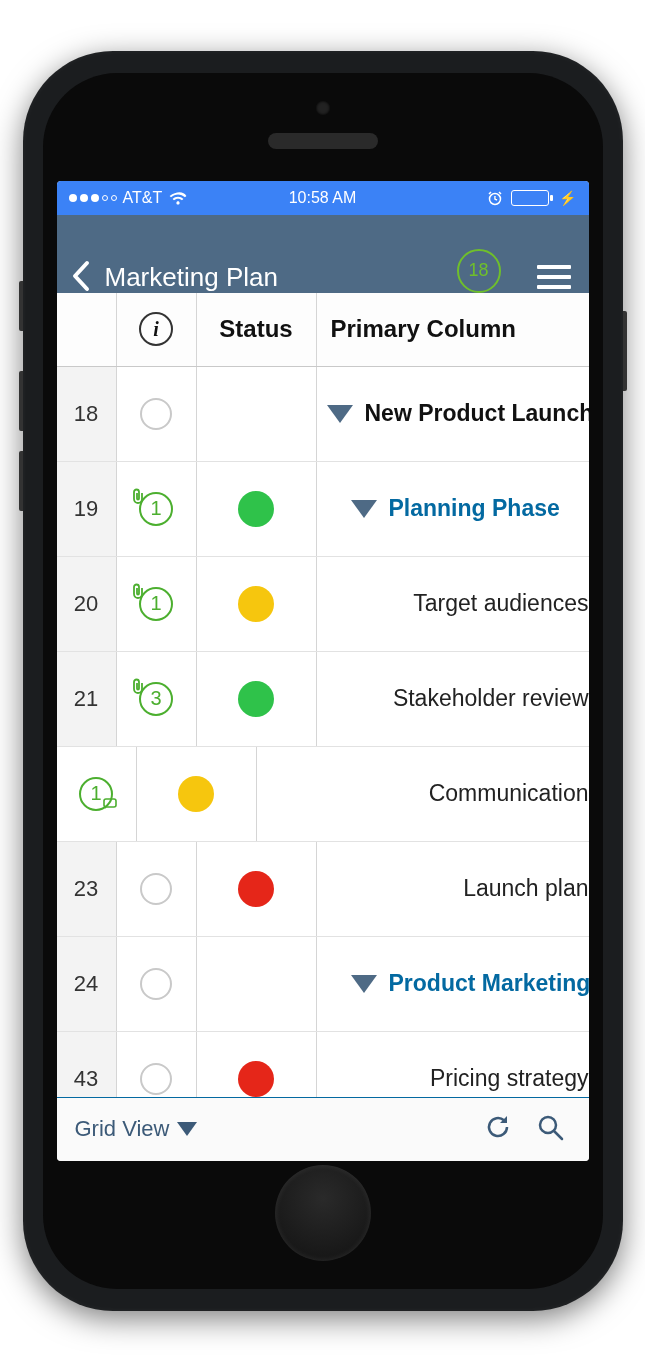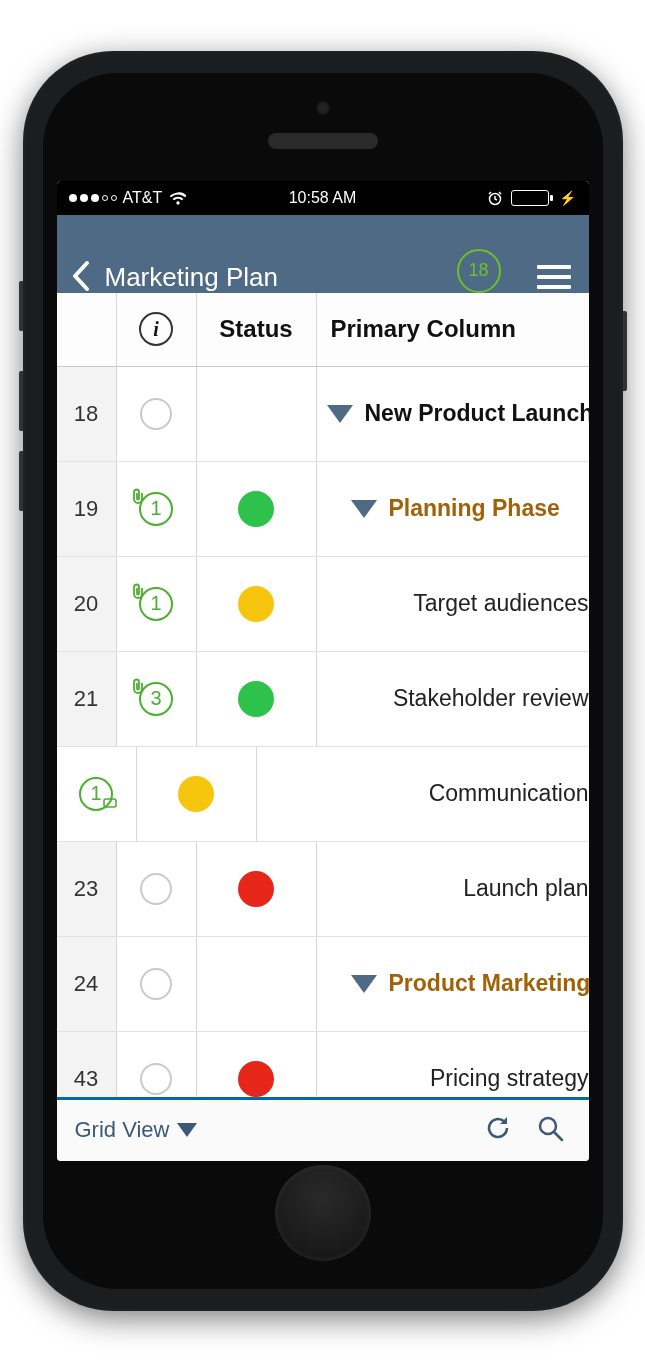--- a/index.html
+++ b/index.html
@@ -75,21 +75,21 @@
     border-radius: 4px;
     overflow: hidden;
     display: flex;
     flex-direction: column;
     box-shadow: inset 0 0 2px rgba(0,0,0,0.4);
   }
 
   
   .statusbar {
     height: 34px;
-    background: #000000;
+    background: #3b82f6;
     color: #fff;
     display: flex;
     align-items: center;
     font-size: 16px;
     padding: 0 12px;
     justify-content: space-between;
   }
   .sb-left { display:flex; align-items:center; gap:6px; }
   .sb-right { display:flex; align-items:center; gap:8px; }
   .sb-center { position:absolute; left:50%; transform:translateX(-50%); font-weight:400; }
@@ -188,26 +188,26 @@
     font-size:23px; color:#222; white-space:nowrap; overflow:hidden;
   }
   .tri{
     width:0;height:0;border-left:13px solid transparent;border-right:13px solid transparent;border-top:18px solid #4e6a85;
     margin-right:12px; flex-shrink:0;
   }
   .lvl0 .tri{ margin-left:0;}
   .lvl1 .tri{ margin-left:24px;}
   .lvl2-pad{ padding-left:90px;justify-content:flex-end;}
   .bold{ font-weight:700; color:#111;}
-  .red-text{ color:#a16207; font-weight:700;}
+  .red-text{ color:#0369a1; font-weight:700;}
 
   
   .toolbar{
     height:64px;
-    border-top:3px solid #0369a1;
+    border-top:1px solid #0369a1;
     background:#fafafa;
     display:flex;
     align-items:center;
     padding:0 18px;
     gap:10px;
   }
   .view-label{ color:#3c5a78; font-size:22px; display:flex; align-items:center; gap:8px;}
   .tri-sm{ width:0;height:0;border-left:10px solid transparent;border-right:10px solid transparent;border-top:14px solid #3c5a78;}
   .tb-spacer{flex:1;}
   .tb-icon{ color:#3c5a78; padding:6px;}

